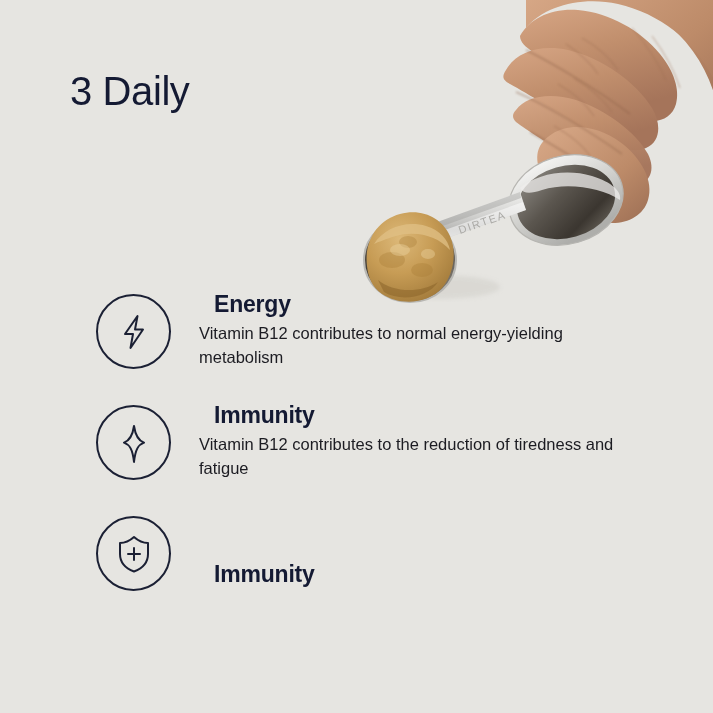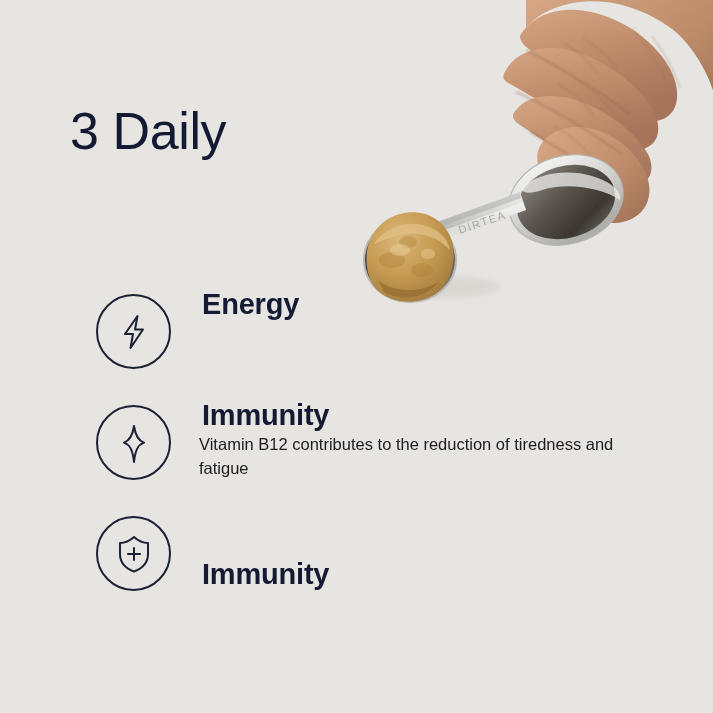--- a/index.html
+++ b/index.html
@@ -21,26 +21,25 @@
     background: #e6e5e1;
     overflow: hidden;
   }
 
   
   .headline {
     position: absolute;
     left: 70px;
     top: 64px;
     color: #141a33;
-    font-size: 52px;
+    font-size: 40px;
     line-height: 54px;
     font-weight: 400;
     letter-spacing: -0.4px;
     white-space: nowrap;
-    margin-top: 40px;
   }
   .headline .hl-line { display: block; }
 
   
   .photo {
     position: absolute;
     left: 330px;
     top: -8px;
     width: 390px;
     height: 325px;
@@ -76,25 +75,25 @@
   }
   .benefit-icon svg { display: block; }
 
   .benefit-body {
     margin-left: 28px;
     padding-top: 3px;
     max-width: 432px;
   }
   .benefit-title {
     color: #141a33;
-    font-size: 29px;
+    font-size: 23px;
     font-weight: bold;
     line-height: 29px;
     letter-spacing: -0.2px;
-    margin: 0 0 2px 3px;
+    margin: 0 0 2px 15px;
   }
   .benefit-desc {
     color: #1c1c22;
     font-size: 16.5px;
     line-height: 24px;
     font-weight: 400;
     margin: 0;
   }
 </style>
 </head>
@@ -241,20 +240,21 @@
   <div class="benefits">
 
     <div class="benefit">
       <div class="benefit-icon">
         <svg width="30" height="36" viewBox="0 0 30 36" fill="none" stroke="#1b2034" stroke-width="2" stroke-linejoin="round" stroke-linecap="round">
           <path d="M18.5 2 L6 20 L14 20 L11.5 34 L24 15.5 L16 15.5 Z"></path>
         </svg>
       </div>
       <div class="benefit-body">
         <p class="benefit-title">Energy</p>
+        <p class="benefit-desc">Vitamin B12 contributes to normal energy-yielding metabolism</p>
       </div>
     </div>
 
     <div class="benefit">
       <div class="benefit-icon">
         <svg width="40" height="40" viewBox="0 0 40 40" fill="none" stroke="#1b2034" stroke-width="2" stroke-linejoin="round">
           <path d="M20 2 C21.4 11.6 24.2 16.6 30 18.6 C24.2 20.6 21.4 25.6 20 38
                    C18.6 25.6 15.8 20.6 10 18.6 C15.8 16.6 18.6 11.6 20 2 Z" transform="translate(0,1)"></path>
         </svg>
       </div>

